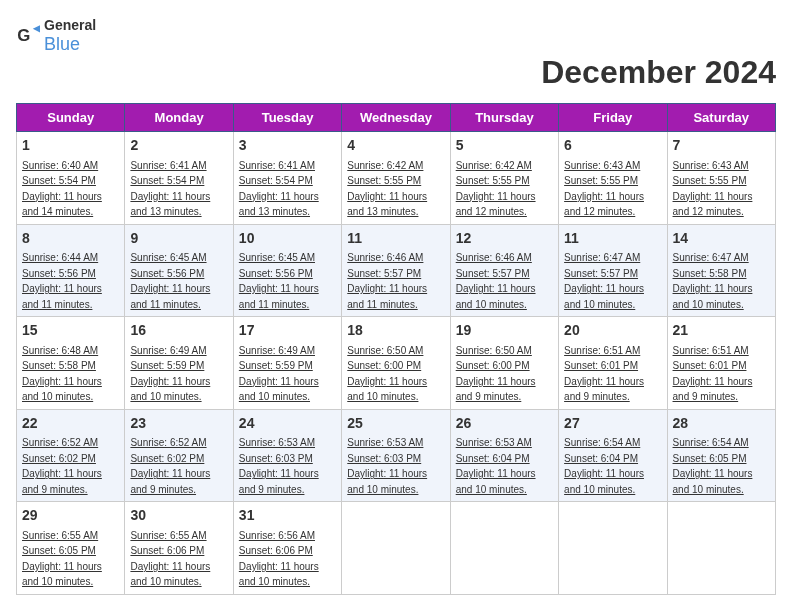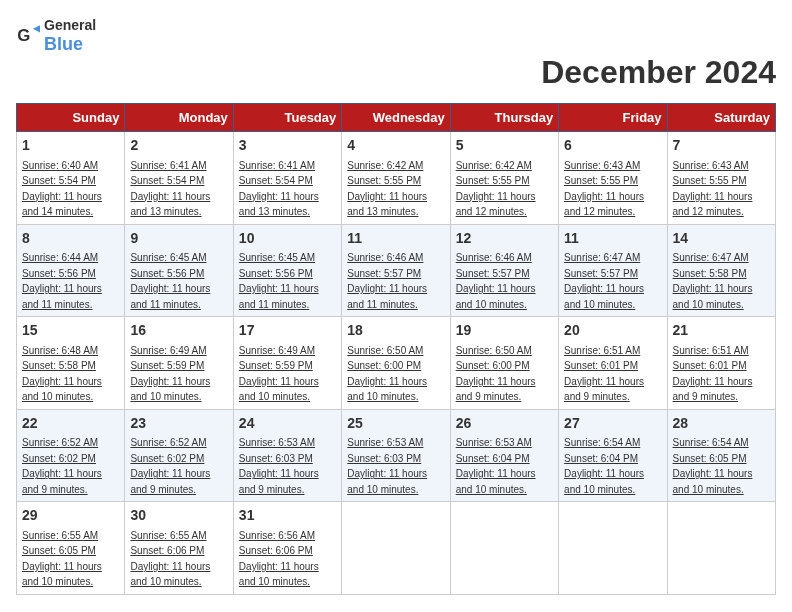--- a/index.html
+++ b/index.html
@@ -21,21 +21,21 @@
       align-items: center;
       gap: 4px;
     }
     .logo-text-general {
       font-size: 14px;
       font-weight: bold;
       color: #333;
     }
     .logo-text-blue {
       font-size: 18px;
-      font-weight: bold;
+      font-weight: normal;
       color: #4a90d9;
     }
     .logo-icon {
       width: 24px;
       height: 24px;
     }
     .title-block {
       text-align: right;
     }
     .month-year {
@@ -48,23 +48,23 @@
       font-size: 15px;
       color: #555;
       margin-top: 2px;
     }
     table {
       width: 100%;
       border-collapse: collapse;
       font-size: 10.5px;
     }
     thead tr th {
-      background: #b91c1c;
+      background: #a21caf;
       color: #fff;
-      text-align: right;
+      text-align: center;
       padding: 6px 5px;
       font-size: 13px;
       font-weight: bold;
       border: 1px solid #3a5a8a;
     }
     tbody tr td {
       border: 1px solid #ccc;
       vertical-align: top;
       padding: 4px 5px;
       height: 80px;

